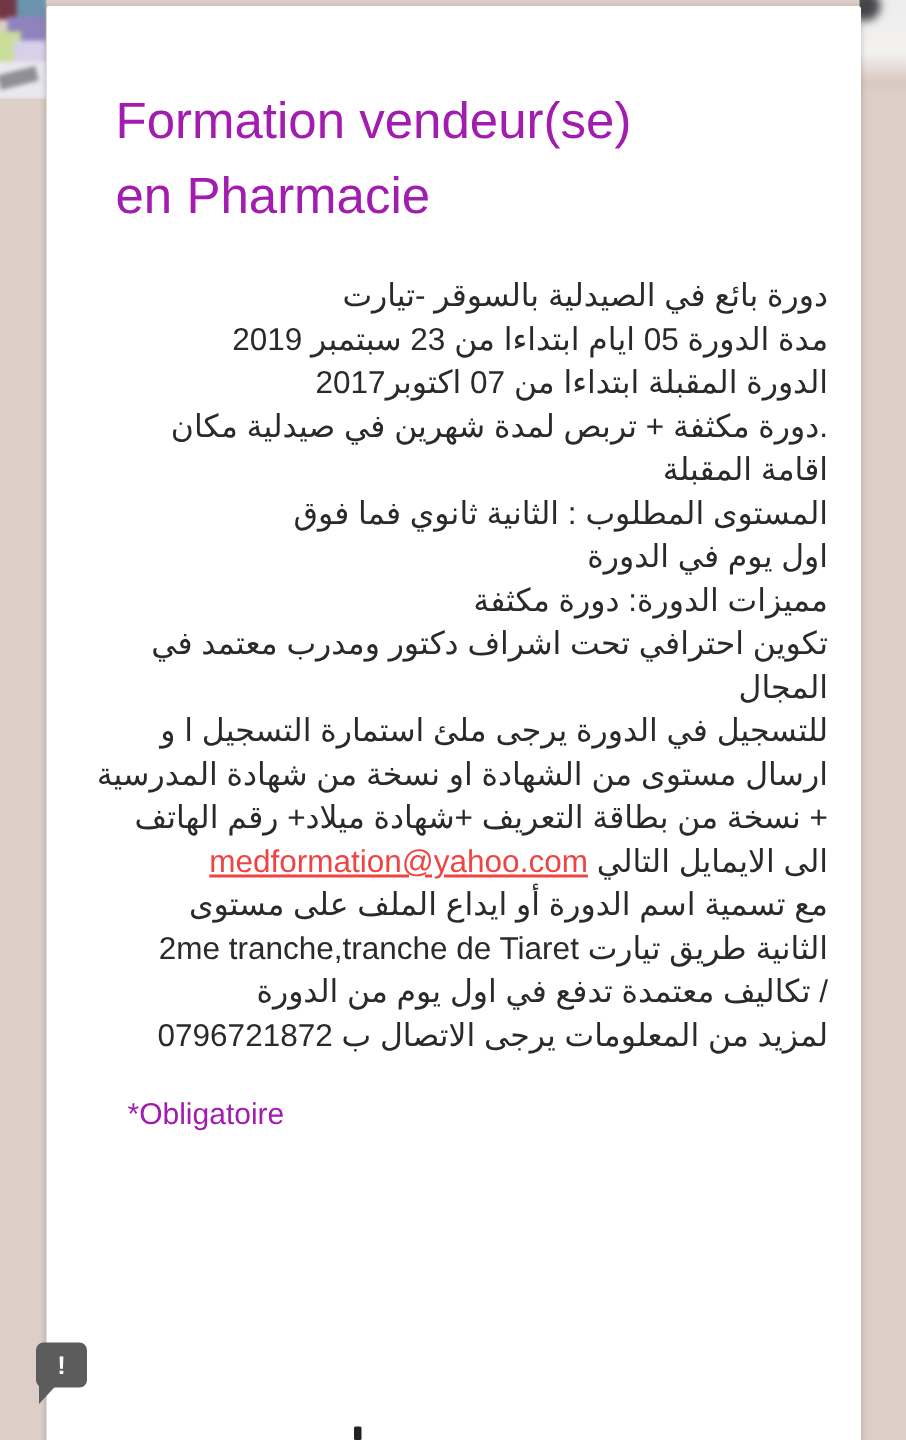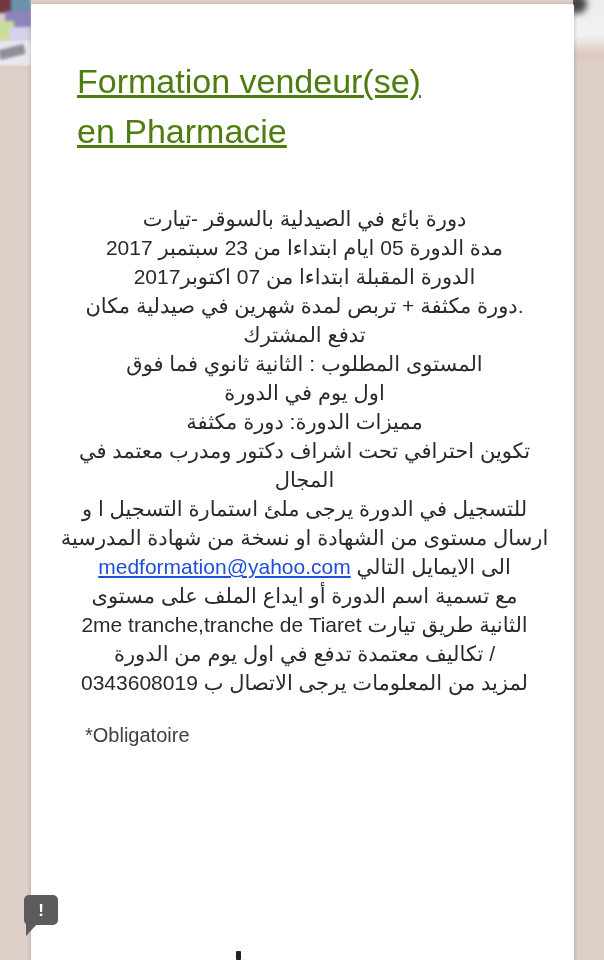--- a/index.html
+++ b/index.html
@@ -19,35 +19,35 @@
     background:#47464b;border-radius:50%;filter:blur(3px);}
 
   
   .card{
     position:absolute;left:31px;top:4px;width:543px;height:990px;
     background:#ffffff;border-radius:2px;
     box-shadow:0 1px 4px rgba(0,0,0,0.22);
   }
   .form-title{
     padding:52px 24px 0 46px;
-    font-size:34px;line-height:50px;color:#4d7c0f;text-decoration:underline;
+    font-size:34px;line-height:50px;color:#a21caf;
   }
   .form-description{
-    margin-top:48px;
+    margin-top:27px;
     padding:0 22px 0 26px;
-    direction:rtl;text-align:center;
+    direction:rtl;text-align:right;
     font-size:21px;line-height:29px;color:#2a2a2a;
     white-space:nowrap;
   }
   .desc-line{min-height:29px;}
-  .email-link{color:#1d4ed8;text-decoration:underline;cursor:pointer;}
+  .email-link{color:#ef4444;text-decoration:underline;cursor:pointer;}
   .required-note{
     margin-top:27px;
     padding-left:54px;
-    font-size:20px;color:#404040;
+    font-size:20px;color:#a21caf;
   }
   
   .feedback-bubble{
     position:absolute;left:24px;top:895px;width:34px;height:30px;
     background:#5c5c5c;border-radius:5px;cursor:pointer;
     display:flex;align-items:center;justify-content:center;
   }
   .feedback-bubble .excl{color:#ffffff;font-size:17px;font-weight:bold;line-height:1;}
   .feedback-bubble .tail{
     position:absolute;left:2px;top:28px;width:0;height:0;
@@ -79,36 +79,37 @@
 
 <div class="card">
   <div class="form-title">
     <div>Formation vendeur(se)</div>
     <div>en Pharmacie</div>
   </div>
 
   <div class="form-description">
     <div>
         <div class="desc-line">دورة بائع في الصيدلية بالسوقر -تيارت</div>
-        <div class="desc-line">مدة الدورة 05 ايام ابتداءا من 23 سبتمبر 2017</div>
+        <div class="desc-line">مدة الدورة 05 ايام ابتداءا من 23 سبتمبر 2019</div>
         <div class="desc-line">الدورة المقبلة ابتداءا من 07 اكتوبر2017</div>
         <div class="desc-line">.دورة مكثفة + تربص لمدة شهرين في صيدلية مكان</div>
-        <div class="desc-line">تدفع المشترك</div>
+        <div class="desc-line">اقامة المقبلة</div>
         <div class="desc-line">المستوى المطلوب : الثانية ثانوي فما فوق</div>
         <div class="desc-line">اول يوم في الدورة</div>
         <div class="desc-line">مميزات الدورة: دورة مكثفة</div>
         <div class="desc-line">تكوين احترافي تحت اشراف دكتور ومدرب معتمد في</div>
         <div class="desc-line">المجال</div>
         <div class="desc-line">للتسجيل في الدورة يرجى ملئ استمارة التسجيل ا و</div>
         <div class="desc-line">ارسال مستوى من الشهادة او نسخة من شهادة المدرسية</div>
+        <div class="desc-line">+ نسخة من بطاقة التعريف +شهادة ميلاد+ رقم الهاتف</div>
         <div class="desc-line"><span>الى الايمايل التالي </span><a class="email-link" href="#">medformation@yahoo.com</a></div>
         <div class="desc-line">مع تسمية اسم الدورة أو ايداع الملف على مستوى</div>
         <div class="desc-line">الثانية طريق تيارت 2me tranche,tranche de Tiaret</div>
         <div class="desc-line">/ تكاليف معتمدة تدفع في اول يوم من الدورة</div>
-        <div class="desc-line">لمزيد من المعلومات يرجى الاتصال ب 0343608019</div>
+        <div class="desc-line">لمزيد من المعلومات يرجى الاتصال ب 0796721872</div>
       </div>
   </div>
 
   <div class="required-note">*Obligatoire</div>
 </div>
 
 <div class="feedback-bubble">
   <span class="excl">!</span>
   <span class="tail"></span>
 </div>

